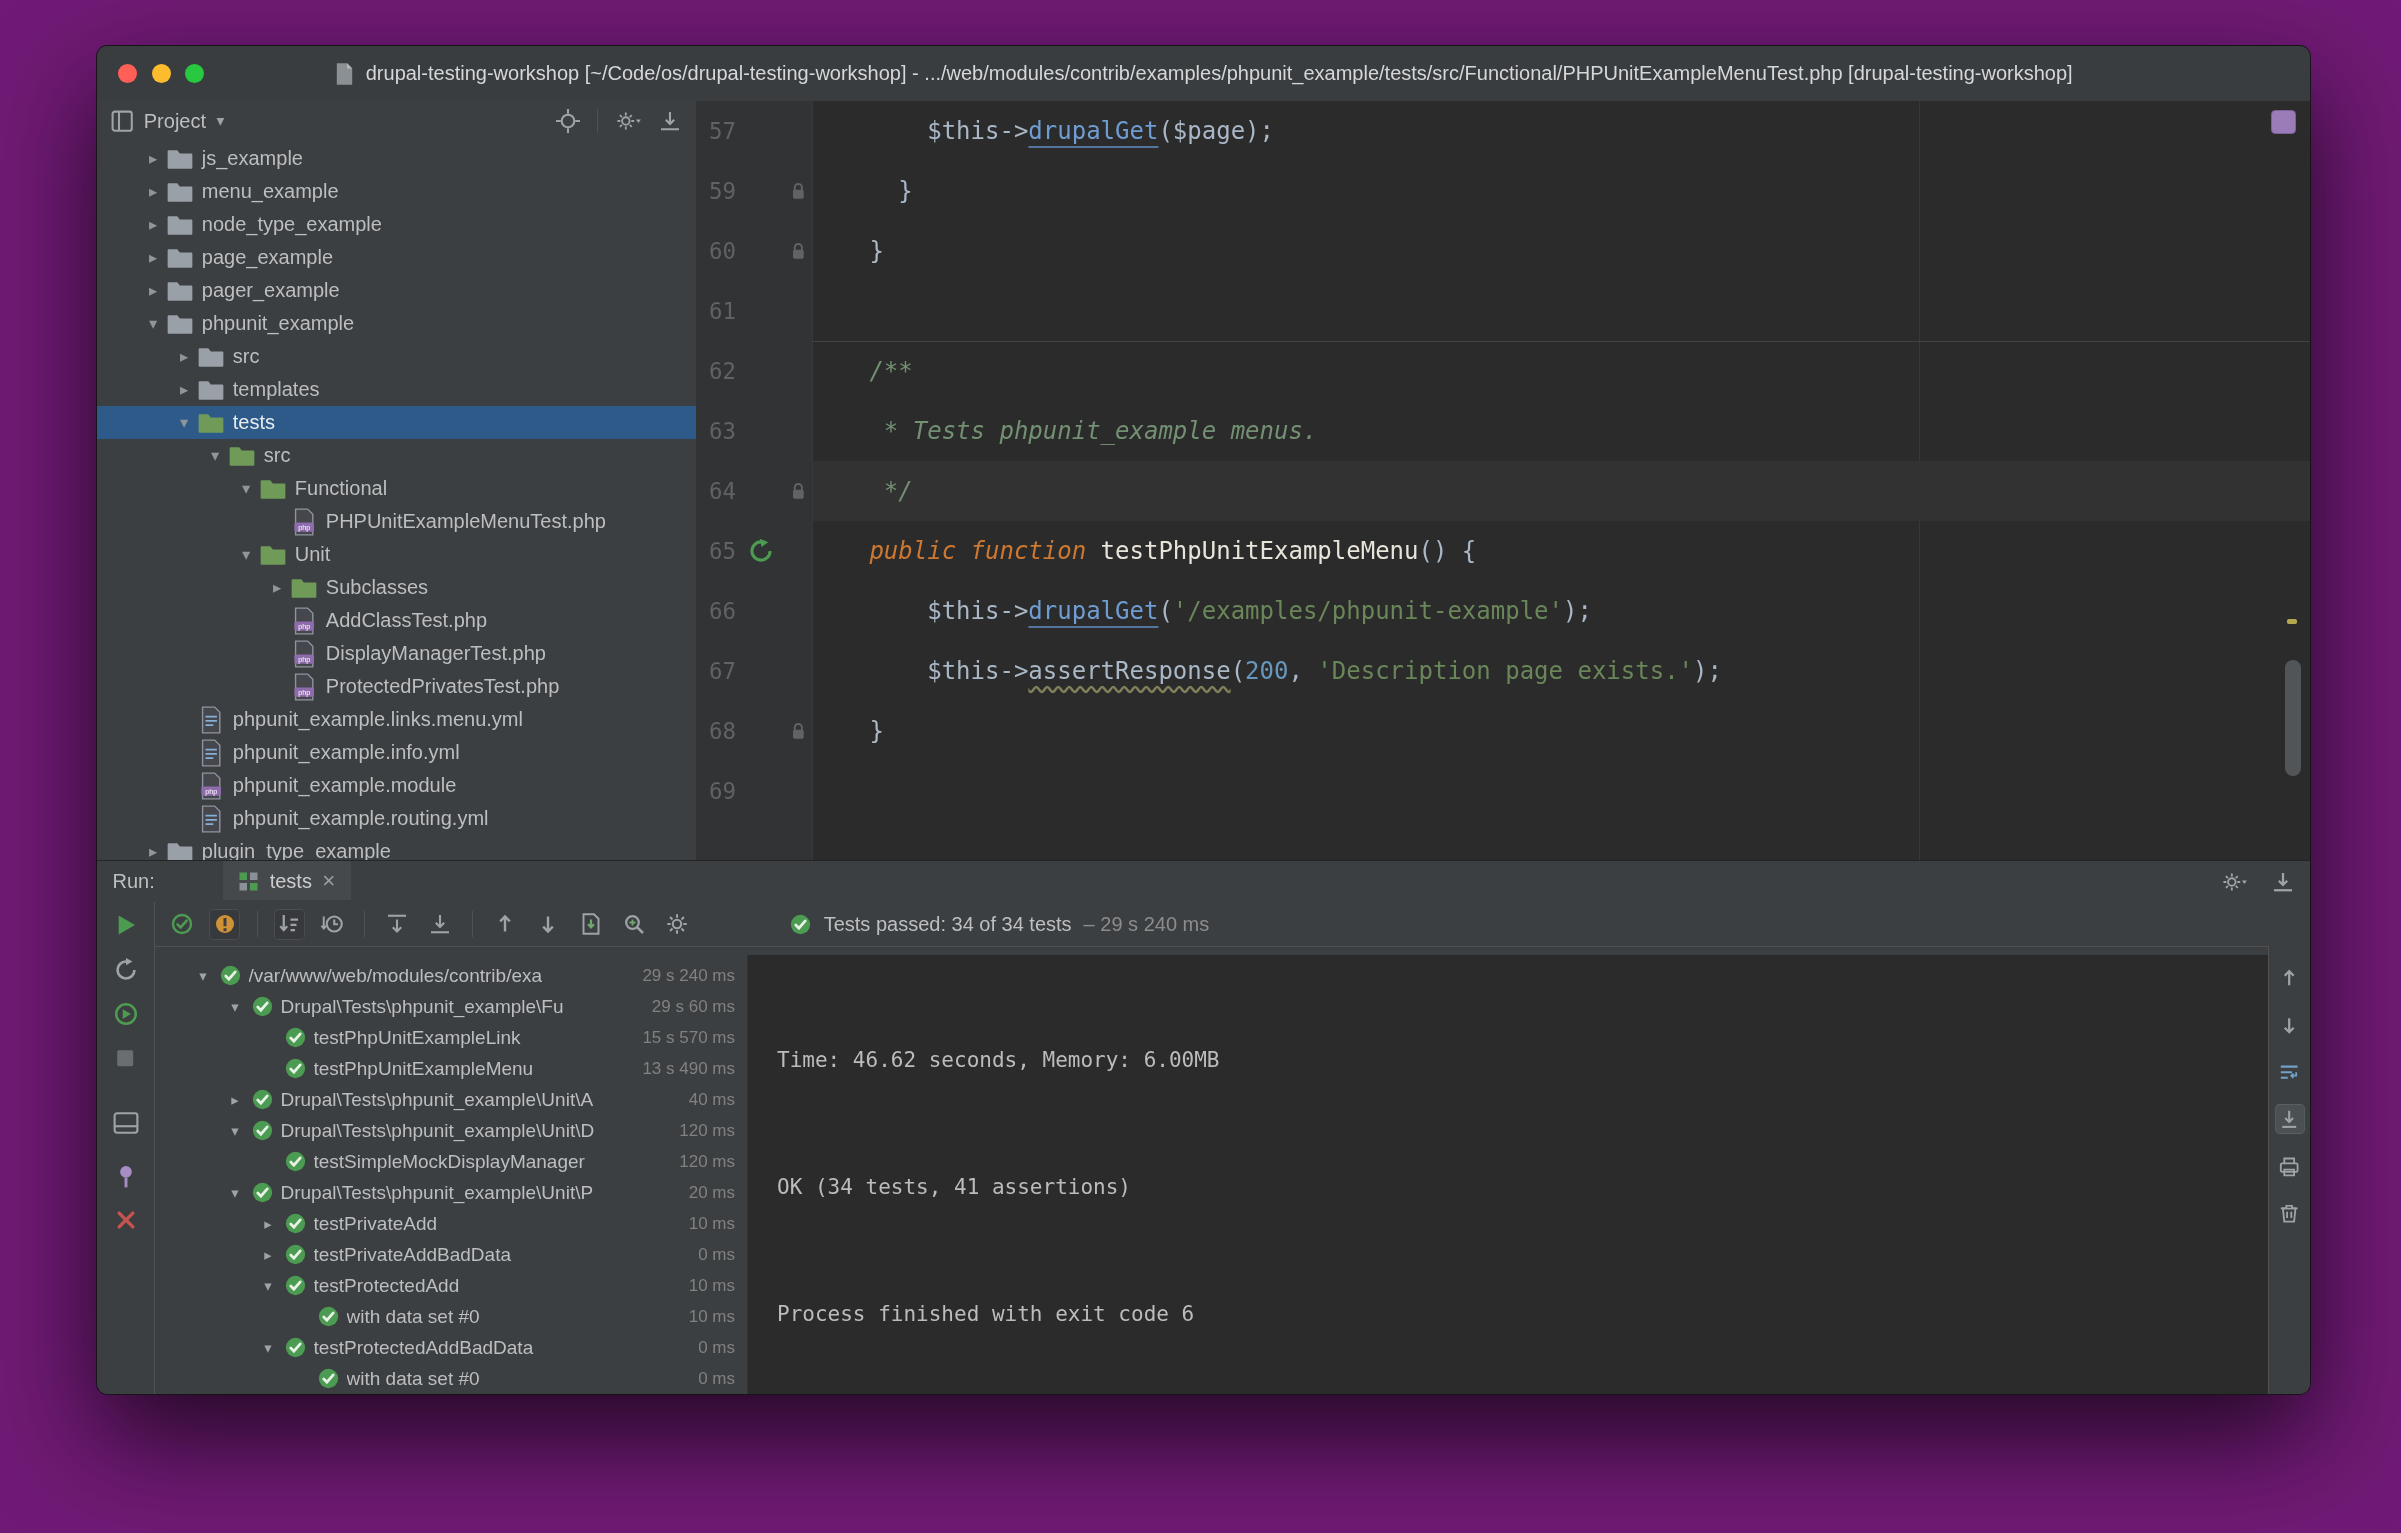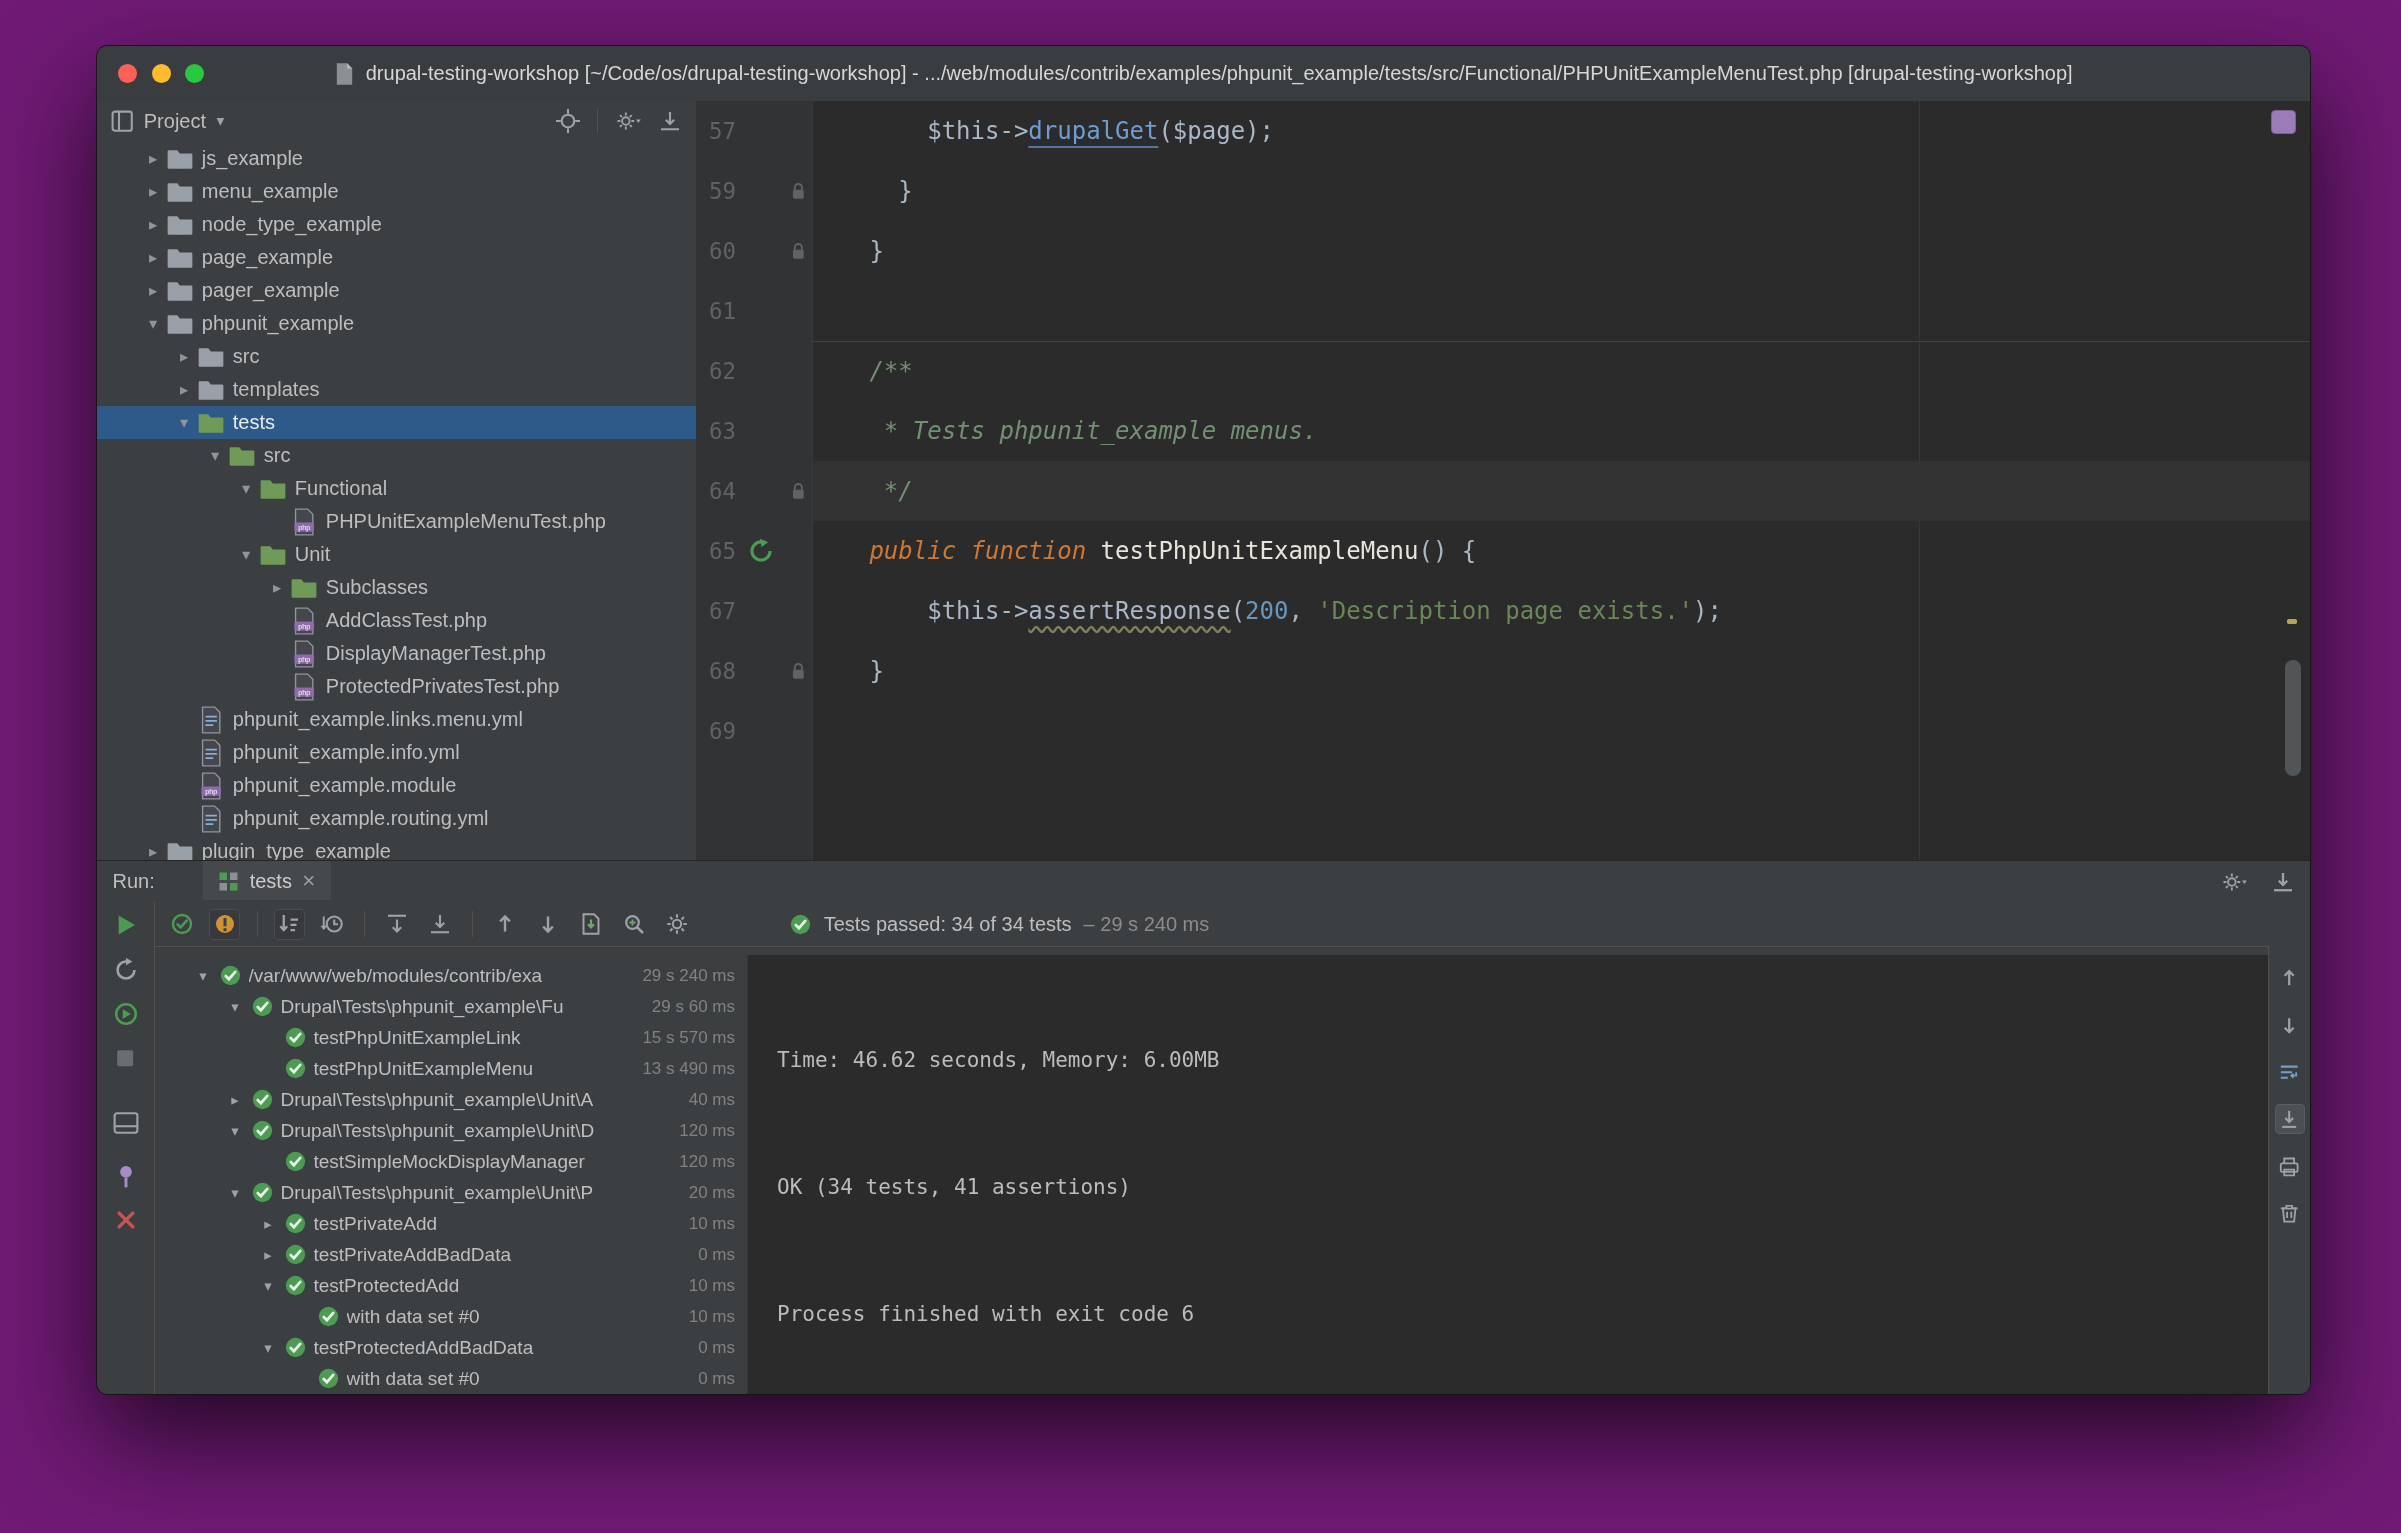--- a/index.html
+++ b/index.html
@@ -46,21 +46,21 @@
   .sf{color:#e8e4da;}
   .ss{color:#6a8759;}
   .sn{color:#6897bb;}
   .sc{color:#739073;font-style:italic;}
   .insp-badge{position:absolute;right:15.5px;top:8.6px;width:22.4px;height:22.4px;border-radius:4.3px;background:#9c7cb8;border:0.9px solid #7d619b;}
   .ed-thumb{position:absolute;right:10.4px;top:559px;width:15.5px;height:116px;border-radius:7.8px;background:#595d60;opacity:.85;}
   .stripe-warn{position:absolute;right:14px;top:518px;width:10.4px;height:5.2px;background:#b3a852;border-radius:1.7px;}
 
   
   .run-panel{position:absolute;left:0;top:814px;width:2213px;height:534px;background:#3c3f41;border-top:0.9px solid #232527;}
-  .run-header{position:relative;height:41px;display:flex;align-items:center;}
+  .run-header{position:relative;height:41px;display:flex;align-items:center;gap:20px;}
   .run-label{margin-left:15.5px;color:#bdbfc1;font-size:20px;}
   .run-tab{margin-left:48px;height:41px;display:flex;align-items:center;gap:10.4px;padding:0 15.5px;background:#46494c;box-shadow:inset 0 -1.7px 0 #3a3d3f;}
   .run-tab-label{color:#cbcdcf;font-size:20px;}
   .tab-close{color:#9aa0a6;font-size:22.4px;line-height:1;}
   .rh-actions{position:absolute;right:15.5px;top:0;height:41px;display:flex;align-items:center;gap:24px;}
 
   .left-strip{position:absolute;left:0;top:41px;width:57px;bottom:0;border-right:0.9px solid #515151;display:flex;flex-direction:column;align-items:center;}
   .ls-btn{width:29px;height:29px;display:flex;align-items:center;justify-content:center;}
 
   .run-toolbar{position:absolute;left:58px;top:41px;right:16px;height:44px;display:flex;align-items:center;border-bottom:0.9px solid #515151;padding-left:12px;gap:14px;}
@@ -433,20 +433,26 @@
             <span class="g-run">
               <svg width="26" height="26" viewBox="0 0 16 16">
                 <path d="M13.6 8A5.6 5.6 0 1 1 8 2.4" fill="none" stroke="#4d9b51" stroke-width="1.9"></path>
                 <path d="M7.2 0.4 12.4 2.6 8.4 5.6z" fill="#4d9b51"></path>
               </svg>
             </span>
             <span class="g-fold"></span>
             <div class="code"><span class="sk">  public function </span><span class="sf">testPhpUnitExampleMenu</span><span class="sp">() {</span></div>
           </div>
           <div class="code-row">
+            <span class="g-num">66</span>
+            <span class="g-run"></span>
+            <span class="g-fold"></span>
+            <div class="code"><span class="sp">      $this-&gt;</span><span class="sm">drupalGet</span><span class="sp">(</span><span class="ss">'/examples/phpunit-example'</span><span class="sp">);</span></div>
+          </div>
+          <div class="code-row">
             <span class="g-num">67</span>
             <span class="g-run"></span>
             <span class="g-fold"></span>
             <div class="code"><span class="sp">      $this-&gt;</span><span class="sw">assertResponse</span><span class="sp">(</span><span class="sn">200</span><span class="sp">, </span><span class="ss">'Description page exists.'</span><span class="sp">);</span></div>
           </div>
           <div class="code-row">
             <span class="g-num">68</span>
             <span class="g-run"></span>
             <span class="g-fold">
               <svg width="14.7" height="18" viewBox="0 0 9 11">

